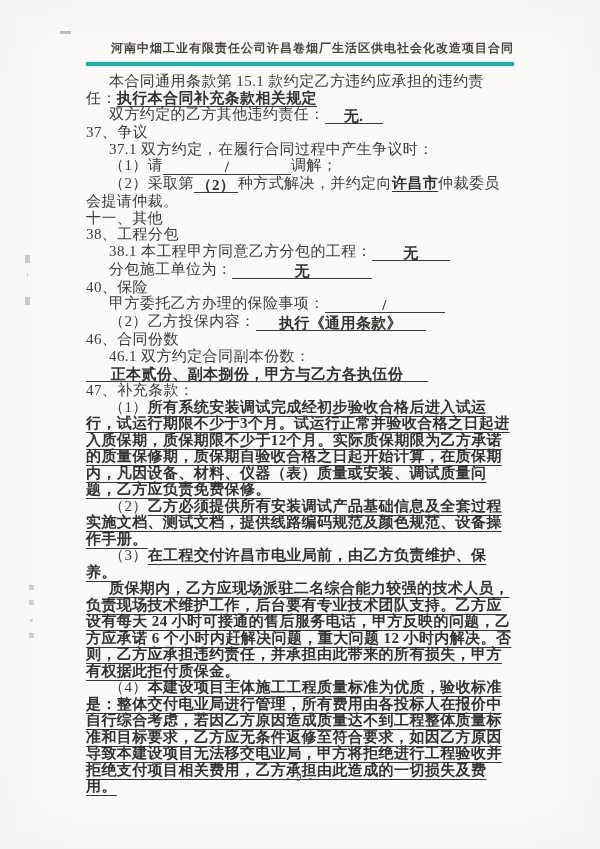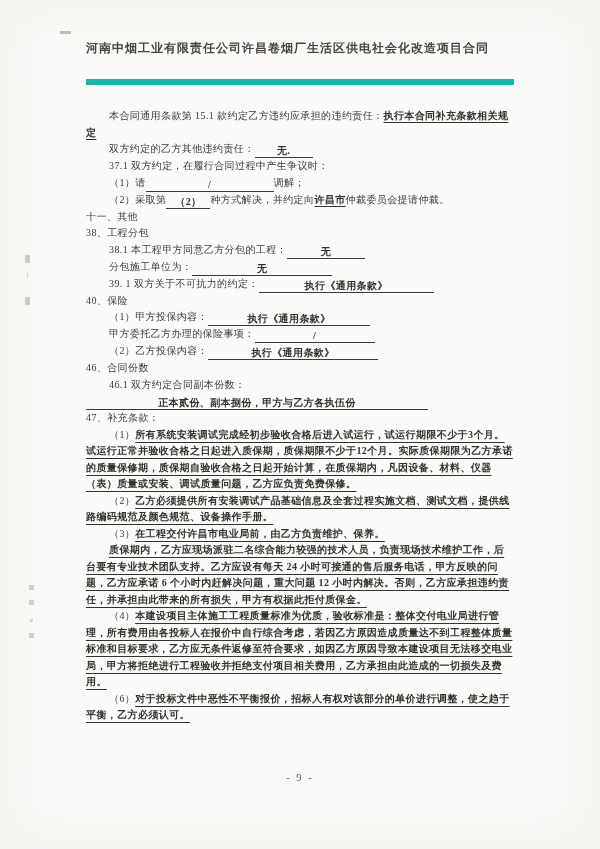--- a/index.html
+++ b/index.html
@@ -7,25 +7,25 @@
     position:relative;
     width:600px; height:849px;
     background:#fbfaf8;
     box-shadow: inset 0 0 60px rgba(120,115,105,0.08);
     font-family:"Liberation Serif","DejaVu Serif",serif;
     color:#3b3b3b;
     overflow:hidden;
   }
   .content { position:absolute; left:86px; top:40px; width:428px; }
   .header-title {
-    text-align:left; font-weight:700; font-size:12px;
+    text-align:right; font-weight:700; font-size:12px;
     letter-spacing:1px; color:#474440;
-    padding-bottom:22px; border-bottom:6px solid #14b8a6;
+    padding-bottom:5px; border-bottom:4px solid #14b8a6;
   }
-  .docbody { margin-top:23px; font-size:10px; line-height:16.5px; letter-spacing:0.4px; }
+  .docbody { margin-top:7px; font-size:15px; line-height:16.5px; letter-spacing:0.4px; }
   .docbody p { margin:0; }
   .ind { text-indent:23px; }
   .fill {
     font-weight:700; color:#34322f;
     text-decoration:underline; text-underline-offset:3px; text-decoration-thickness:1px;
   }
   .u47 {
     font-weight:700; color:#34322f;
     text-decoration:underline; text-underline-offset:3.5px; text-decoration-thickness:1px;
   }
@@ -65,42 +65,41 @@
   <div class="content">
 
     <div class="header-title">河南中烟工业有限责任公司许昌卷烟厂生活区供电社会化改造项目合同</div>
 
     <div class="docbody">
 
       <p class="ind"><span>本合同通用条款第 15.1 款约定乙方违约应承担的违约责任：</span><span class="fill">执行本合同补充条款相关规定</span></p>
 
       <p class="ind"><span>双方约定的乙方其他违约责任：</span><span class="blank" style="min-width:58px">无.</span></p>
 
+      <p>37、争议</p>
 
       <p class="ind">37.1 双方约定，在履行合同过程中产生争议时：</p>
 
       <p class="ind"><span>（1）请</span><span class="blank" style="min-width:128px">/</span><span>调解；</span></p>
 
       <p class="ind"><span>（2）采取第</span><span class="blank" style="min-width:44px">（2）</span><span>种方式解决，并约定向</span><span class="fill">许昌市</span><span>仲裁委员会提请仲裁。</span></p>
 
       <p>十一、其他</p>
 
       <p>38、工程分包</p>
 
       <p class="ind"><span>38.1 本工程甲方同意乙方分包的工程：</span><span class="blank" style="min-width:78px">无</span></p>
 
       <p class="ind"><span>分包施工单位为：</span><span class="blank" style="min-width:140px">无</span></p>
 
 
-      <p class="ind"><span>39. 1 双方关于不可抗力的约定：</span><span class="blank" style="min-width:175px">执行《通用条款》</span></p>
 
       <p>40、保险</p>
 
 
-      <p class="ind"><span>（1）甲方投保内容：</span><span class="blank" style="min-width:162px">执行《通用条款》</span></p>
 
       <p class="ind"><span>甲方委托乙方办理的保险事项：</span><span class="blank" style="min-width:120px">/</span></p>
 
       <p class="ind"><span>（2）乙方投保内容：</span><span class="blank" style="min-width:170px">执行《通用条款》</span></p>
 
       <p>46、合同份数</p>
 
       <p class="ind">46.1 双方约定合同副本份数：</p>
 
       <p><span class="blank" style="min-width:342px">正本贰份、副本捌份，甲方与乙方各执伍份</span></p>
@@ -111,20 +110,19 @@
 
       <p class="ind"><span>（2）</span><span class="u47">乙方必须提供所有安装调试产品基础信息及全套过程实施文档、测试文档，提供线路编码规范及颜色规范、设备操作手册。</span></p>
 
       <p class="ind"><span>（3）</span><span class="u47">在工程交付许昌市电业局前，由乙方负责维护、保养。</span></p>
 
       <p class="ind"><span class="u47">质保期内，乙方应现场派驻二名综合能力较强的技术人员，负责现场技术维护工作，后台要有专业技术团队支持。乙方应设有每天 24 小时可接通的售后服务电话，甲方反映的问题，乙方应承诺 6 个小时内赶解决问题，重大问题 12 小时内解决。否则，乙方应承担违约责任，并承担由此带来的所有损失，甲方有权据此拒付质保金。</span></p>
 
       <p class="ind"><span>（4）</span><span class="u47">本建设项目主体施工工程质量标准为优质，验收标准是：整体交付电业局进行管理，所有费用由各投标人在报价中自行综合考虑，若因乙方原因造成质量达不到工程整体质量标准和目标要求，乙方应无条件返修至符合要求，如因乙方原因导致本建设项目无法移交电业局，甲方将拒绝进行工程验收并拒绝支付项目相关费用，乙方承担由此造成的一切损失及费用。</span></p>
 
 
-      <p class="ind"><span>（6）</span><span class="u47">对于投标文件中恶性不平衡报价，招标人有权对该部分的单价进行调整，使之趋于平衡，乙方必须认可。</span></p>
 
     </div>
   </div>
 
   <div class="page-num">- 9 -</div>
 
 </div>
 
 </body></html>

